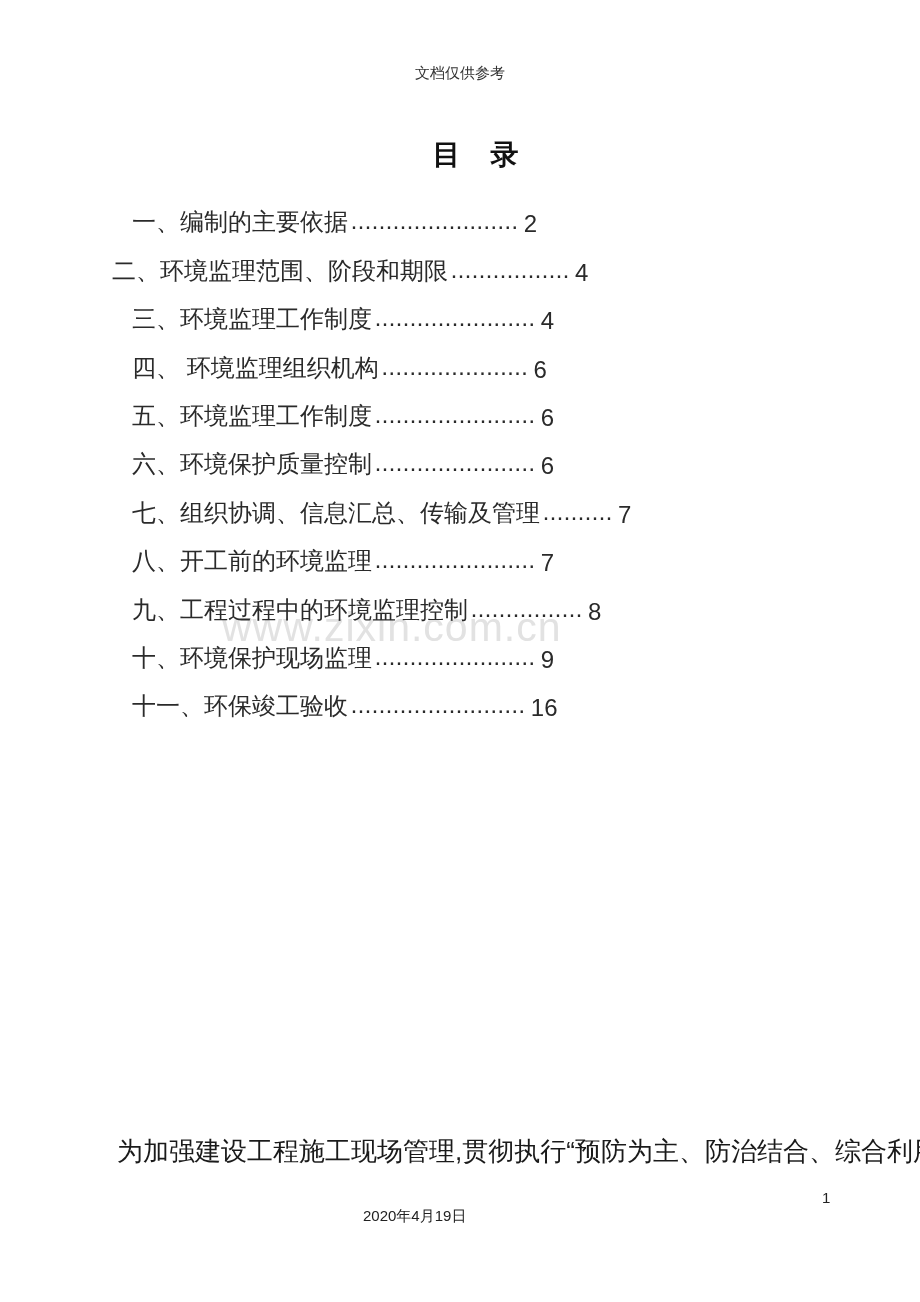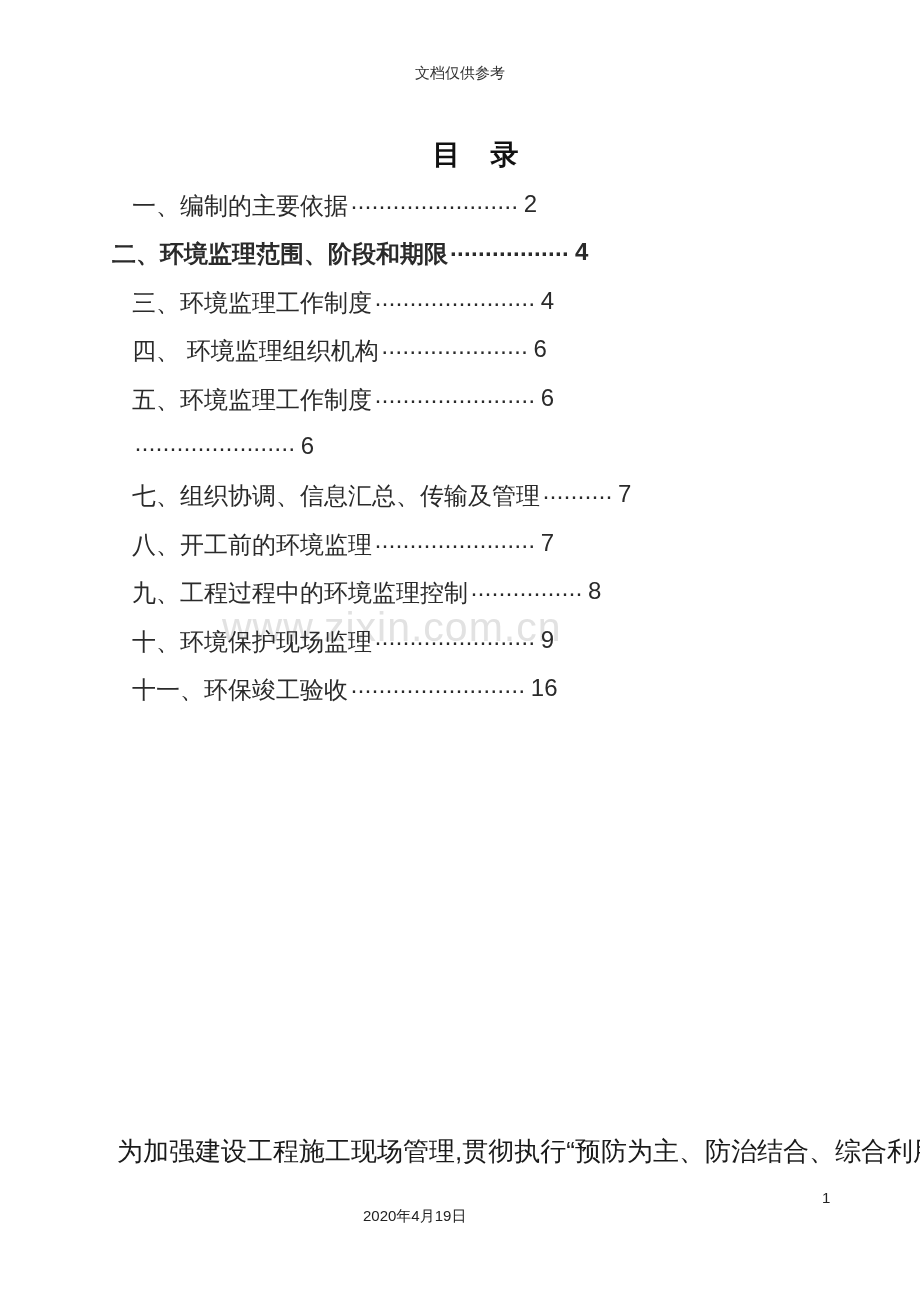--- a/index.html
+++ b/index.html
@@ -22,26 +22,26 @@
   .doc-title {
     position: absolute; top: 120px; left: 0; width: 100%;
     margin: 16px; text-align: center;
     font-size: 28px; font-weight: bold; color: #111111;
     letter-spacing: 1px;
   }
 
   .toc { position: absolute; top: 190px; left: 0; width: 100%; z-index: 2; }
   .toc-line {
     height: 48.4px;
-    display: flex; align-items: flex-start;
+    display: flex; align-items: flex-end;
     padding-left: 132px;
     font-size: 24px; font-weight: 400; color: #2a2a2a;
     white-space: nowrap;
   }
-  .toc-line.outdent { padding-left: 112px; font-weight: bold; }
+  .toc-line.outdent { padding-left: 112px; }
   .toc-leader {
     font-size: 24px; letter-spacing: -1px;
     margin: 0 6px 0 2px; color: #2a2a2a;
     position: relative; top: 2px;
   }
   .toc-page { font-size: 24px; color: #2a2a2a; }
 
   .watermark {
     position: absolute; left: 222px; top: 604px;
     font-size: 41px; letter-spacing: 1px;
@@ -98,20 +98,21 @@
     <span class="toc-page">6</span>
   </div>
 
   <div class="toc-line">
     <span class="toc-text">五、环境监理工作制度</span>
     <span class="toc-leader">·······················</span>
     <span class="toc-page">6</span>
   </div>
 
   <div class="toc-line">
+    <span class="toc-text">六、环境保护质量控制</span>
     <span class="toc-leader">·······················</span>
     <span class="toc-page">6</span>
   </div>
 
   <div class="toc-line">
     <span class="toc-text">七、组织协调、信息汇总、传输及管理</span>
     <span class="toc-leader">··········</span>
     <span class="toc-page">7</span>
   </div>
 

